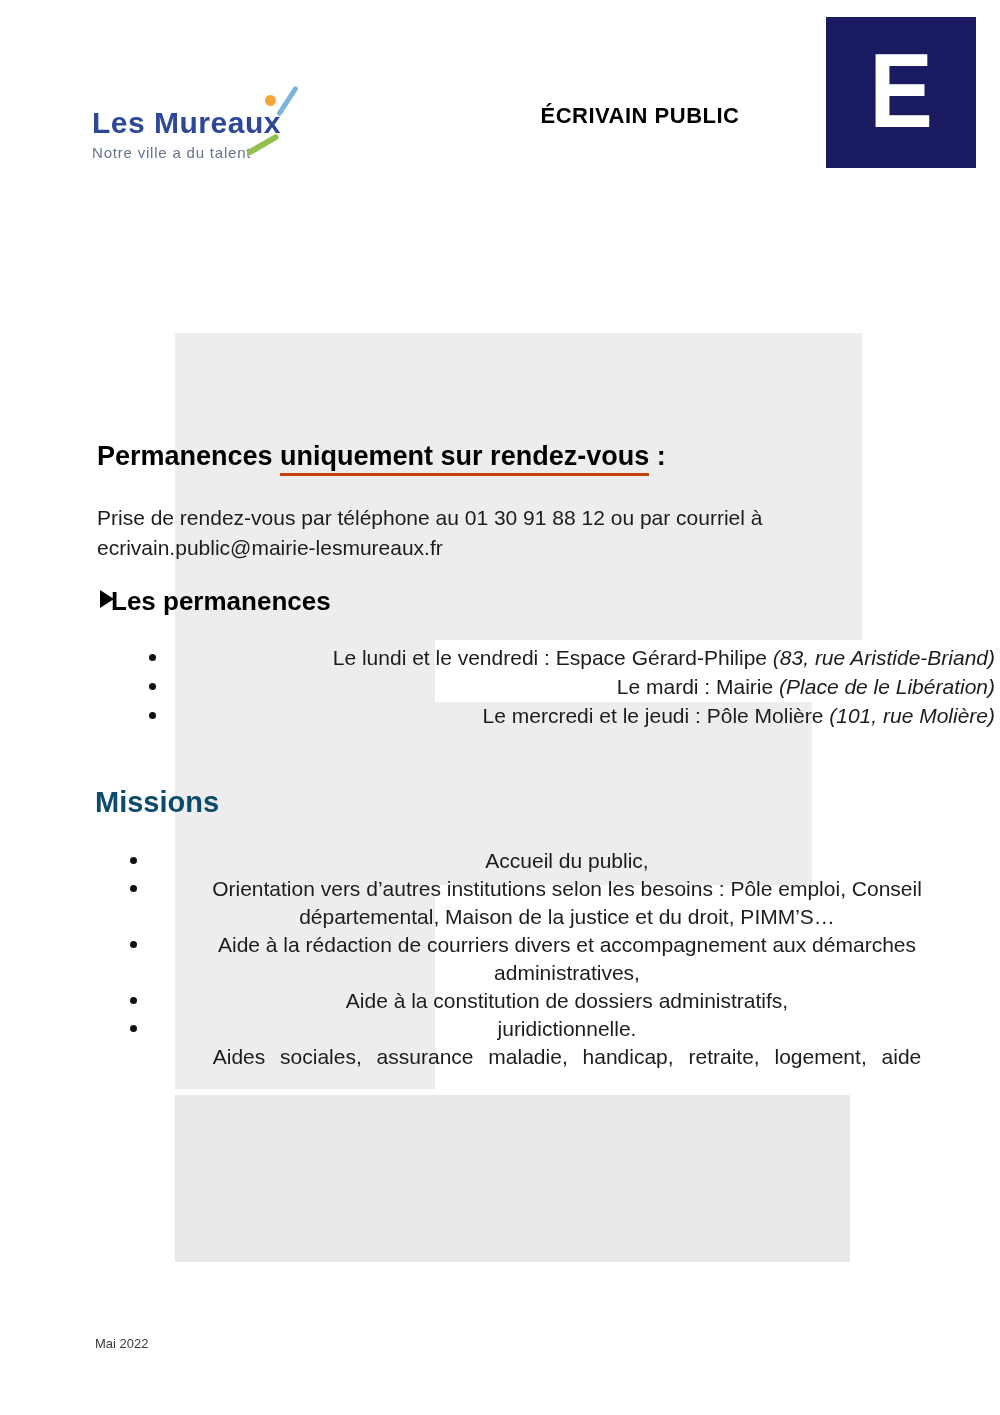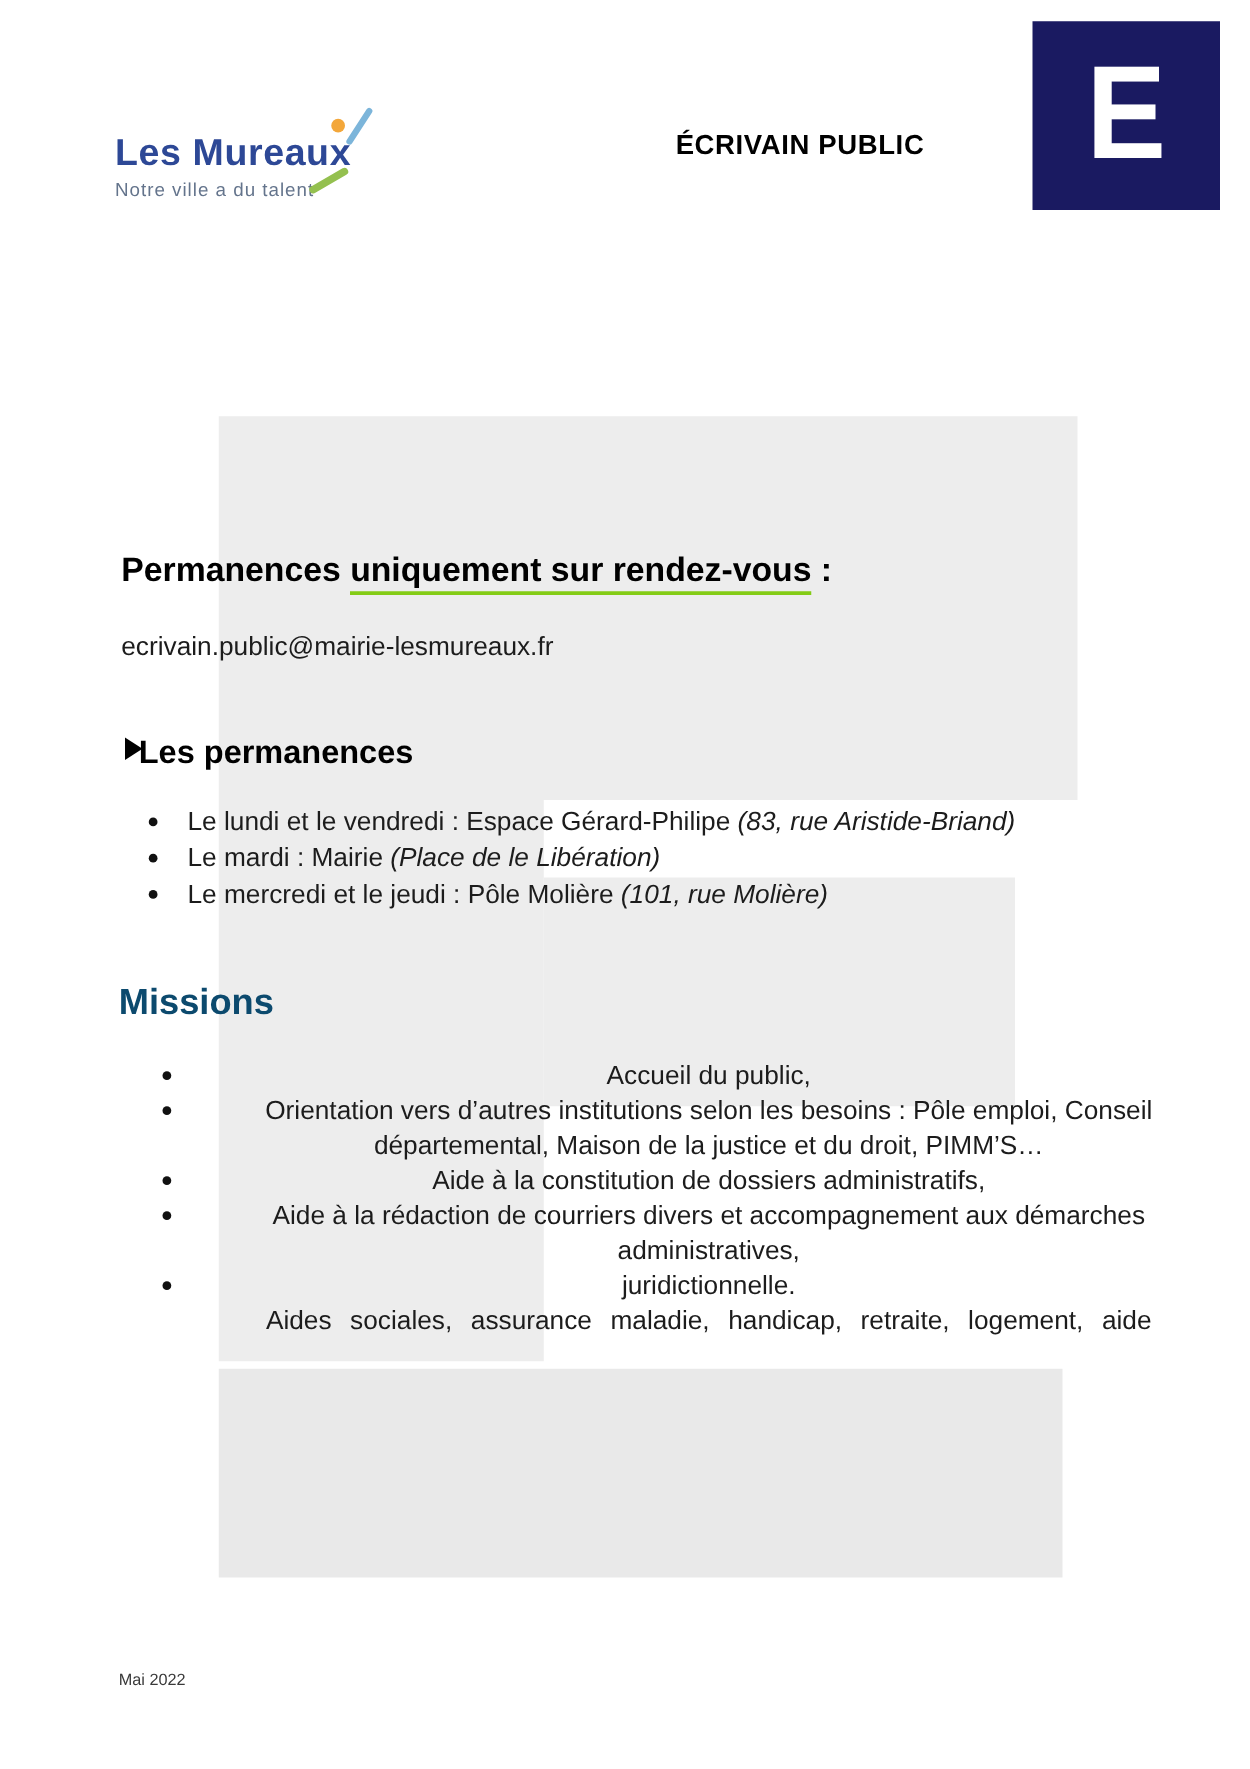--- a/index.html
+++ b/index.html
@@ -25,30 +25,30 @@
   .logo-slash-green{position:absolute;left:176px;top:55px;width:6px;height:35px;border-radius:3px;
             background:#94c04f;transform:rotate(60deg);}
   .doc-title{position:absolute;left:400px;top:103px;width:480px;text-align:center;
              font-size:22px;font-weight:bold;color:#000;letter-spacing:.5px;white-space:nowrap;}
   .badge{position:absolute;left:826px;top:17px;width:150px;height:151px;background:#1a1a61;}
   .badge-letter{position:absolute;left:0;top:0;width:150px;height:151px;line-height:146px;
              text-align:center;font-size:106px;font-weight:bold;color:#fff;transform:scaleX(.9);}
   
   .perm-heading{position:absolute;left:97px;top:441px;font-size:27px;font-weight:bold;
                 color:#000;white-space:nowrap;}
-  .underlined{border-bottom:3px solid #84cc16;padding-bottom:2px;}
+  .underlined{border-bottom:3px solid #c2410c;padding-bottom:2px;}
   .contact{position:absolute;left:97px;top:503px;font-size:21px;line-height:30px;white-space:nowrap;}
   .contact .ln{display:block;}
   
   .sub-head{position:absolute;left:97px;top:586px;height:26px;}
   .arrow{position:absolute;left:3px;top:4px;width:0;height:0;
          border-left:14px solid #000;border-top:9px solid transparent;border-bottom:9px solid transparent;}
   .sub-head-label{position:absolute;left:14px;top:0;font-size:26px;font-weight:bold;color:#000;
                   white-space:nowrap;}
-  .perm-list{position:absolute;left:85px;top:643px;width:880px;}
+  .perm-list{position:absolute;left:115px;top:643px;width:880px;text-align:right;}
   .perm-row{position:relative;padding-left:65px;line-height:29px;font-size:21px;white-space:nowrap;}
   .mission-list{position:absolute;left:97px;top:847px;width:880px;}
   .mission-row{position:relative;padding-left:60px;line-height:28px;font-size:21px;}
   .bullet{position:absolute;left:34px;top:11px;width:7px;height:7px;border-radius:50%;background:#111;}
   .mission-row .bullet{left:33px;top:10px;}
   .line{display:block;white-space:nowrap;text-align:center;}
   .stretch{word-spacing:9px;}
   .loc{font-style:italic;}
   
   .missions-title{position:absolute;left:95px;top:786px;font-size:29px;font-weight:bold;color:#0c4a6e;}
@@ -77,20 +77,21 @@
 
     <div class="doc-title">ÉCRIVAIN PUBLIC</div>
 
     <div class="badge">
       <div class="badge-letter">E</div>
     </div>
 
     <div class="perm-heading"><span>Permanences </span><span class="underlined">uniquement sur rendez-vous</span><span> :</span></div>
 
     <div class="contact">
+      <span class="ln">Prise de rendez-vous par téléphone au 01 30 91 88 12 ou par courriel à</span>
       <span class="ln">ecrivain.public@mairie-lesmureaux.fr</span>
     </div>
 
     <div class="sub-head">
       <span class="arrow"></span>
       <span class="sub-head-label">Les permanences</span>
     </div>
 
     <div class="perm-list">
       <div class="perm-row">
@@ -111,26 +112,26 @@
         <span class="bullet"></span>
         <span class="line">Accueil du public,</span>
       </div>
       <div class="mission-row">
         <span class="bullet"></span>
         <span class="line">Orientation vers d’autres institutions selon les besoins : Pôle emploi, Conseil</span>
         <span class="line">départemental, Maison de la justice et du droit, PIMM’S…</span>
       </div>
       <div class="mission-row">
         <span class="bullet"></span>
-        <span class="line">Aide à la constitution de dossiers administratifs,</span>
+        <span class="line">Aide à la rédaction de courriers divers et accompagnement aux démarches</span>
+        <span class="line">administratives,</span>
       </div>
       <div class="mission-row">
         <span class="bullet"></span>
-        <span class="line">Aide à la rédaction de courriers divers et accompagnement aux démarches</span>
-        <span class="line">administratives,</span>
+        <span class="line">Aide à la constitution de dossiers administratifs,</span>
       </div>
       <div class="mission-row">
         <span class="bullet"></span>
         <span class="line">juridictionnelle.</span>
         <span class="line stretch">Aides sociales, assurance maladie, handicap, retraite, logement, aide</span>
       </div>
     </div>
 
     <div class="footer-date">Mai 2022</div>
 

